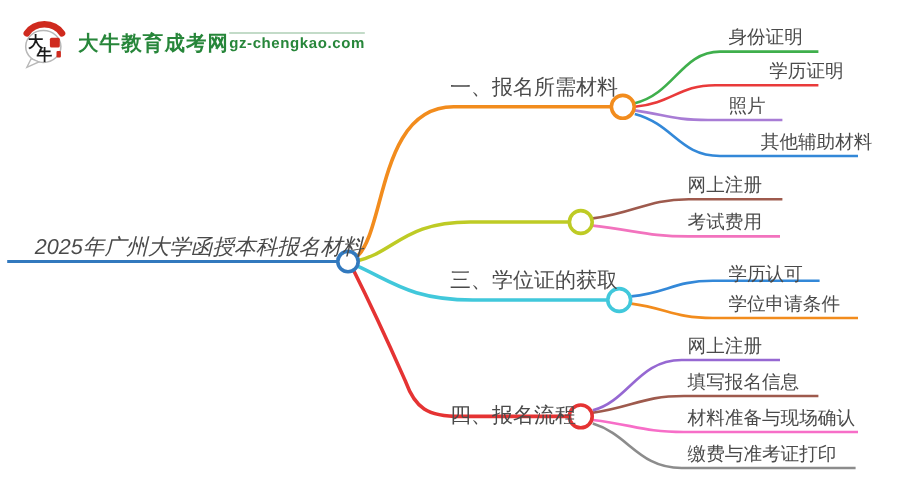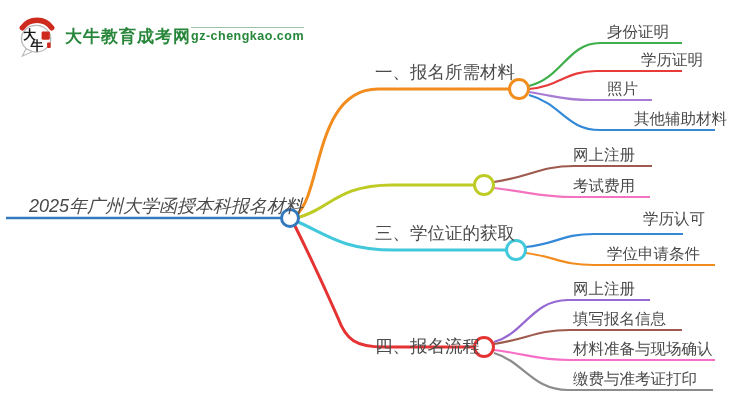--- a/index.html
+++ b/index.html
@@ -78,21 +78,21 @@
   <div class="label branch-label" style="left:375px;top:336px;">四、报名流程</div>
 
   <div class="label child-label" style="left:607px;top:23px;">身份证明</div>
   <div class="label child-label" style="left:609px;top:51px;margin-left:32px;">学历证明</div>
   <div class="label child-label" style="left:607px;top:80px;">照片</div>
   <div class="label child-label" style="left:634px;top:110px;">其他辅助材料</div>
 
   <div class="label child-label" style="left:573px;top:146px;">网上注册</div>
   <div class="label child-label" style="left:573px;top:177px;">考试费用</div>
 
-  <div class="label child-label" style="left:607px;top:210px;margin-left:36px;">学历认可</div>
+  <div class="label child-label" style="left:607px;top:220px;">学历认可</div>
   <div class="label child-label" style="left:607px;top:245px;">学位申请条件</div>
 
   <div class="label child-label" style="left:573px;top:280px;">网上注册</div>
   <div class="label child-label" style="left:573px;top:310px;">填写报名信息</div>
   <div class="label child-label" style="left:573px;top:340px;">材料准备与现场确认</div>
   <div class="label child-label" style="left:573px;top:370px;">缴费与准考证打印</div>
 
 </div>
 
 </body></html>

